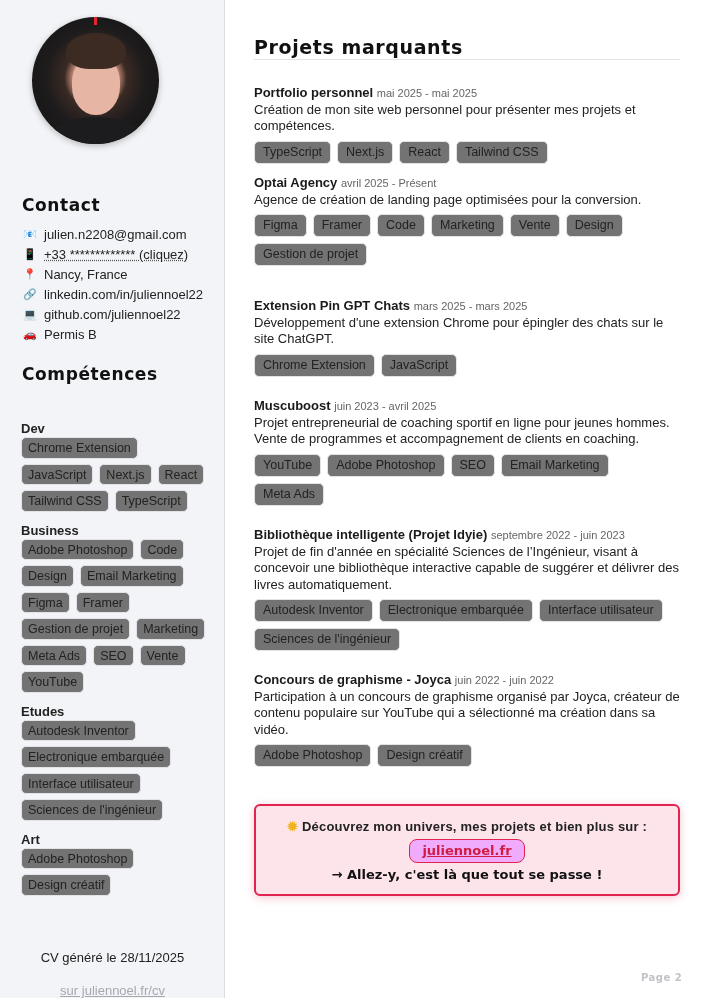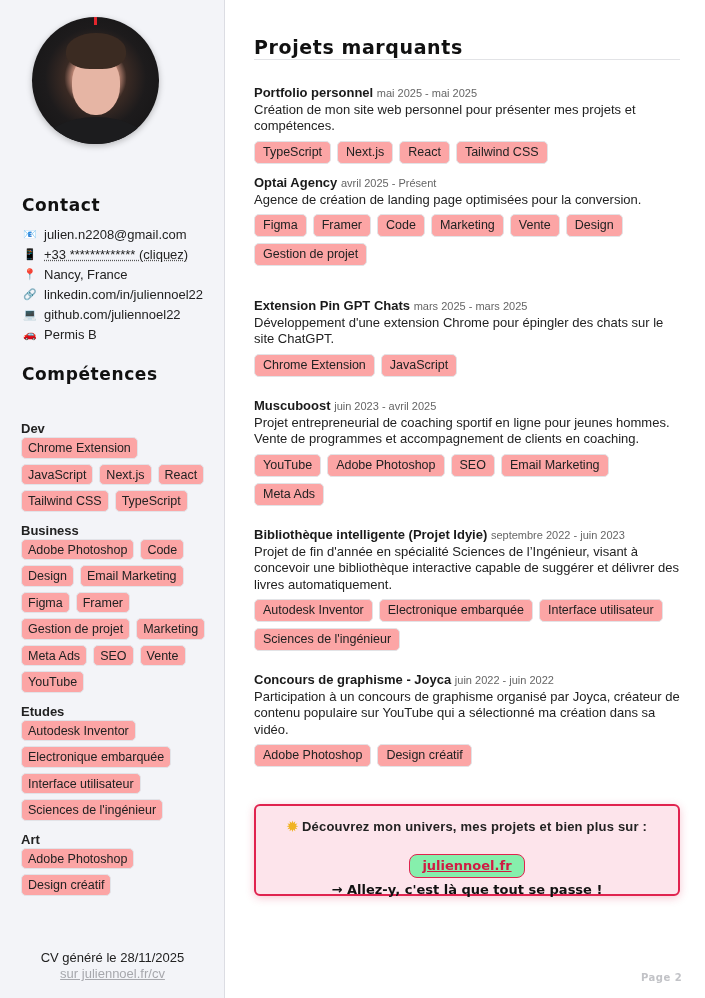--- a/index.html
+++ b/index.html
@@ -35,26 +35,26 @@
   }
   .contact-list { position: absolute; left: 22px; top: 224px; width: 200px; }
   .contact-item { height: 20px; display: flex; align-items: center; font-size: 13px; color: #222; }
   .contact-item .ico { width: 16px; font-size: 11px; margin-right: 6px; text-align: center; }
   .contact-item .phone { text-decoration: underline dotted #555; }
 
   .skills { position: absolute; left: 21px; top: 420px; width: 195px; }
   .skill-group-label { font-size: 13px; font-weight: bold; color: #222; height: 17px; line-height: 17px; }
   .skill-tags { display: flex; flex-wrap: wrap; gap: 5px 6px; margin-bottom: 10px; }
   .tag {
-    display: inline-block; background: #fca5a5; border: 1px solid #e2e3e8; border-radius: 5px;
+    display: inline-block; background: #737373; border: 1px solid #e2e3e8; border-radius: 5px;
     font-size: 12.5px; color: #222; padding: 0 6px; height: 21.5px; line-height: 20px; white-space: nowrap;
   }
 
   .sb-footer { position: absolute; left: 0; width: 225px; top: 950px; text-align: center; font-size: 13px; color: #222; }
-  .sb-footer .link { color: #a7a8ad; text-decoration: underline; display: block; margin-top: 1px; }
+  .sb-footer .link { color: #a7a8ad; text-decoration: underline; display: block; margin-top: 18px; }
 
   .main { position: absolute; left: 254px; top: 0; width: 426px; }
   .main-title {
     position: absolute; top: 36px; left: 0; font-family: "DejaVu Sans", sans-serif; font-weight: bold;
     font-size: 19px; letter-spacing: 0.6px; color: #111;
   }
   .main-rule { position: absolute; top: 59px; left: 0; width: 426px; height: 1px; background: #e2e3e6; }
   .project { position: absolute; left: 0; width: 426px; }
   .proj-head { font-size: 13px; line-height: 16px; height: 16px; }
   .proj-name { font-weight: bold; color: #1a1a1a; }
@@ -64,21 +64,21 @@
   .proj-tags .tag { font-size: 12.5px; height: 23px; line-height: 21px; padding: 0 8px; border-color: #e2e3e6; }
 
   .cta {
     position: absolute; left: 254px; top: 804px; width: 426px; height: 92px;
     background: #fde4eb; border: 2px solid #e0234f; border-radius: 6px;
     box-shadow: 0 2px 8px rgba(224,35,79,0.25); text-align: center;
   }
   .cta-line1 { margin-top: 13px; font-size: 13px; font-weight: bold; color: #222; letter-spacing: 0.2px; }
   .cta-line1 .sun { color: #f0b323; margin-right: 4px; }
   .cta-link {
-    display: inline-block; margin-top: 20px; background: #86efac; border: 1.5px solid #e0234f; border-radius: 8px;
+    display: inline-block; margin-top: 5px; background: #f0abfc; border: 1.5px solid #e0234f; border-radius: 8px;
     padding: 1px 12px; font-family: "DejaVu Sans", sans-serif; font-weight: bold; font-size: 13px; color: #d01b43;
     text-decoration: underline; height: 24px; line-height: 20px;
   }
   .cta-line3 { margin-top: 4px; font-family: "DejaVu Sans", sans-serif; font-weight: bold; font-size: 13px; color: #111; }
 
   .page-num { position: absolute; left: 641px; top: 972px; font-family: "DejaVu Sans", sans-serif; font-weight: bold; font-size: 10px; color: #c2c3c7; letter-spacing: 0.5px; }
 </style>
 </head>
 <body>
 

